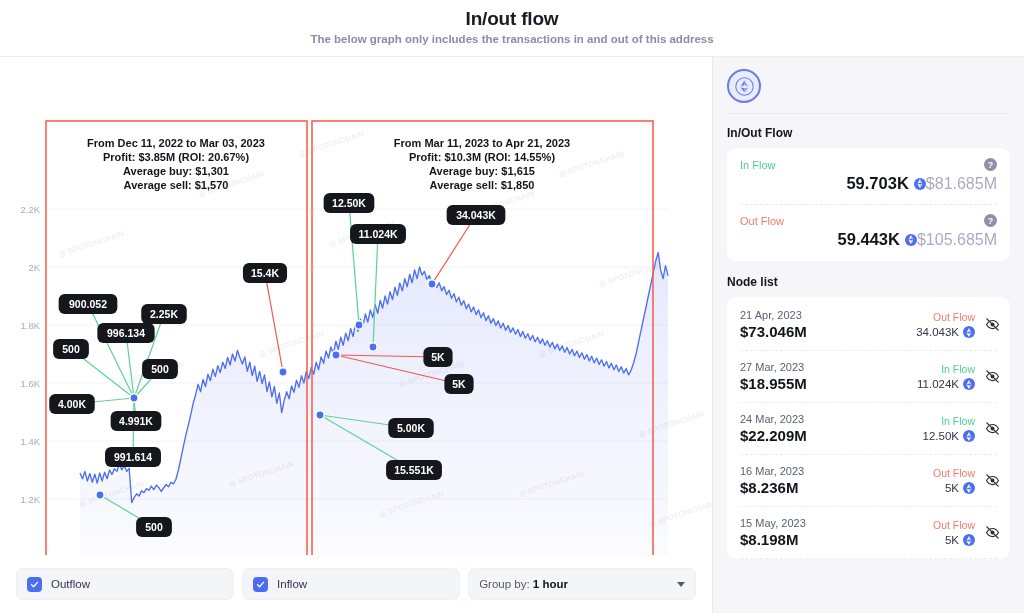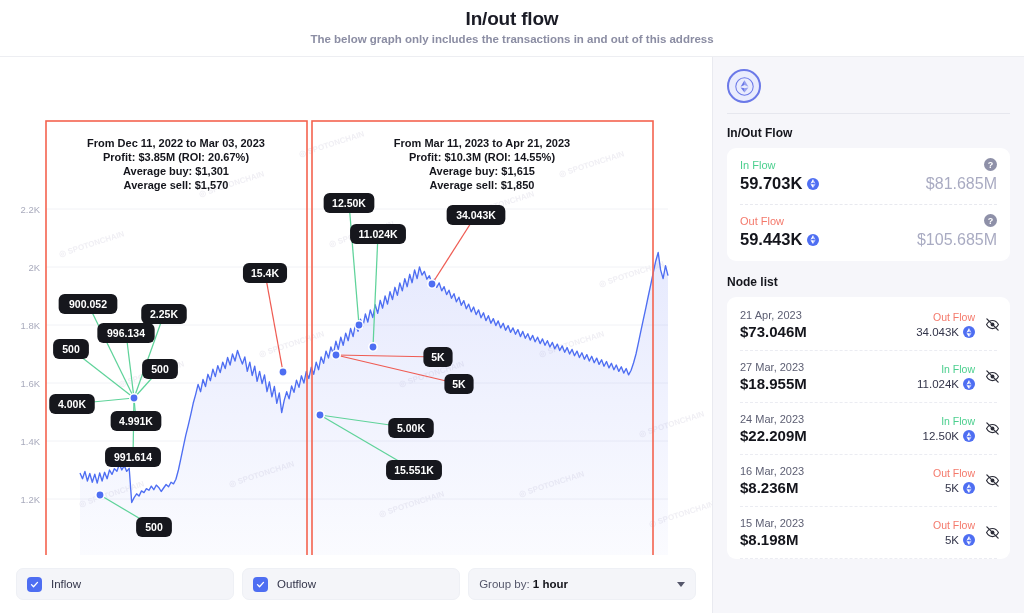--- a/index.html
+++ b/index.html
@@ -60,21 +60,21 @@
                border:2px solid #6b79e8; margin-bottom:10px; }
   .eth-badge svg { width:19px; height:19px; }
   .sb-divider { height:1px; background:#e6e7ee; margin:0 0 12px 0; }
   .sb-title { font-size:12px; font-weight:700; color:#14151c; margin-bottom:8px; }
 
   .flow-card { background:#fff; border-radius:9px; padding:11px 13px 12px 13px; margin-bottom:14px; }
   .flow-row { position:relative; }
   .flow-kind { font-size:11px; font-weight:500; margin-bottom:3px; }
   .kind-in { color:#4bcf8e; }
   .kind-out { color:#f4796b; }
-  .flow-main { display:flex; align-items:baseline; justify-content:space-between; }
+  .flow-main { display:flex; align-items:baseline; justify-content:flex-end; }
   .flow-amt { font-size:16.5px; font-weight:700; color:#14151c; display:flex; align-items:center; gap:5px; }
   .flow-usd { font-size:16px; color:#a9abc2; font-weight:400; }
   .qmark { position:absolute; right:0; top:-1px; width:13px; height:13px; border-radius:50%;
            background:#8e90a8; color:#fff; font-size:9px; font-weight:700;
            display:flex; align-items:center; justify-content:center; cursor:pointer; }
   .flow-sep { height:1px; border-top:1px dashed #e8e9ef; margin:11px 0 10px 0; }
   .eth-mini { width:12px; height:12px; border-radius:50%; background:#4e6ef2;
               display:inline-flex; align-items:center; justify-content:center; }
   .eth-mini svg { width:6px; height:9px; }
 
@@ -303,30 +303,30 @@
   </div>
 
   <div class="controls">
 
     <div class="ctl">
       <span class="cbx">
         <svg viewBox="0 0 12 12">
           <path d="M2 6.2 L4.7 9 L10 3.2" fill="none" stroke="#fff" stroke-width="1.8" stroke-linecap="round" stroke-linejoin="round"></path>
         </svg>
       </span>
-      <span class="ctl-label">Inflow</span>
+      <span class="ctl-label">Outflow</span>
     </div>
 
     <div class="ctl">
       <span class="cbx">
         <svg viewBox="0 0 12 12">
           <path d="M2 6.2 L4.7 9 L10 3.2" fill="none" stroke="#fff" stroke-width="1.8" stroke-linecap="round" stroke-linejoin="round"></path>
         </svg>
       </span>
-      <span class="ctl-label">Outflow</span>
+      <span class="ctl-label">Inflow</span>
     </div>
 
 
     <div class="ctl ctl-group">
       <span class="group-txt">
         <span>Group by:</span>
         <b>1 hour</b>
       </span>
       <span class="caret"></span>
     </div>
@@ -489,21 +489,21 @@
             <svg viewBox="0 0 24 24">
       <path d="M3 3 L21 21" stroke="#2b2c38" stroke-width="2" stroke-linecap="round"></path>
       <path d="M2.5 12 C5 7.5 8.5 5.5 12 5.5 C15.5 5.5 19 7.5 21.5 12
                C19 16.5 15.5 18.5 12 18.5 C8.5 18.5 5 16.5 2.5 12 Z" fill="none" stroke="#2b2c38" stroke-width="1.8"></path>
       <circle cx="12" cy="12" r="3.1" fill="#2b2c38"></circle>
     </svg>
           </div>
     </div>
     <div class="node-row">
       <div class="node-left">
-        <div class="node-date">15 Mar, 2023</div>
+        <div class="node-date">15 May, 2023</div>
         <div class="node-usd">$8.198M</div>
       </div>
       <div class="node-right">
         <div class="node-kind kind-out">Out Flow</div>
         <div class="node-qty">5K<span class="eth-mini">
       <svg viewBox="0 0 10 16">
         <path d="M5 0 L5 6.3 L9.5 8.3 Z" fill="#cfd8ff"></path>
         <path d="M5 0 L0.5 8.3 L5 6.3 Z" fill="#fff"></path>
         <path d="M5 9.4 L5 16 L9.5 9.4 Z" fill="#cfd8ff"></path>
         <path d="M5 16 L5 9.4 L0.5 9.4 Z" fill="#fff"></path>

